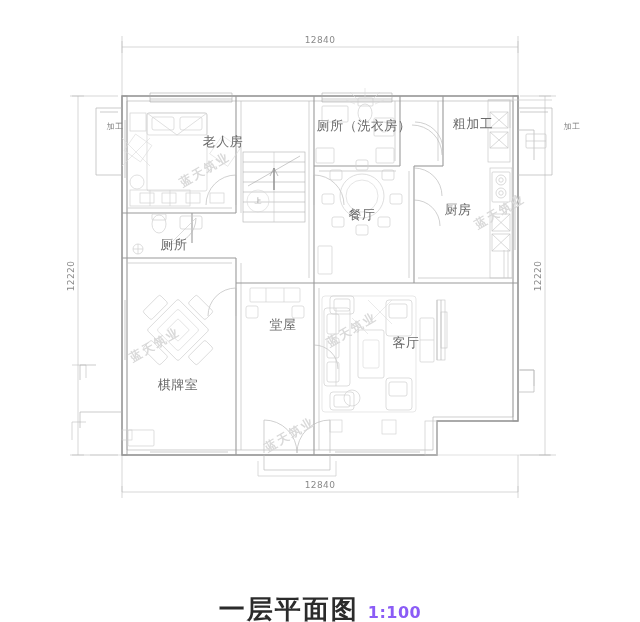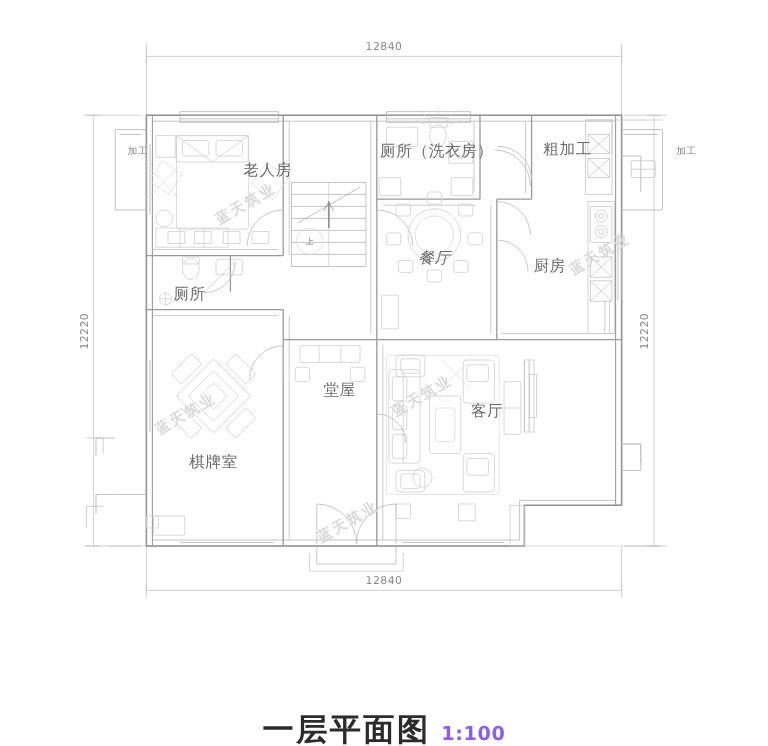--- a/index.html
+++ b/index.html
@@ -453,23 +453,23 @@
   </svg>
 
   <div class="dim-text" style="left:320px;top:40px;">12840</div>
   <div class="dim-text" style="left:320px;top:485px;">12840</div>
   <div class="dim-text vert" style="left:71px;top:276px;">12220</div>
   <div class="dim-text vert" style="left:538px;top:276px;">12220</div>
 
   <div class="room-label" style="left:223px;top:142px;text-align:center;">老人房</div>
   <div class="room-label" style="left:364px;top:126px;">厕所（洗衣房）</div>
   <div class="room-label" style="left:473px;top:124px;">粗加工</div>
-  <div class="room-label" style="left:458px;top:222px;text-align:center;">厨房</div>
-  <div class="room-label" style="left:362px;top:215px;font-style:italic;">餐厅</div>
-  <div class="room-label" style="left:158px;top:245px;">厕所</div>
+  <div class="room-label" style="left:458px;top:210px;text-align:center;">厨房</div>
+  <div class="room-label" style="left:362px;top:215px;">餐厅</div>
+  <div class="room-label" style="left:174px;top:245px;">厕所</div>
   <div class="room-label" style="left:283px;top:325px;text-align:right;">堂屋</div>
   <div class="room-label" style="left:406px;top:343px;">客厅</div>
   <div class="room-label" style="left:178px;top:385px;">棋牌室</div>
 
   <div class="ext-label" style="left:115px;top:126px;">加工</div>
   <div class="ext-label" style="left:572px;top:126px;">加工</div>
 
   <div class="stair-mark" style="left:258px;top:201px;">上</div>
 
   <div class="wm wm-sm" style="left:155px;top:345px;">蓝天筑业</div>

